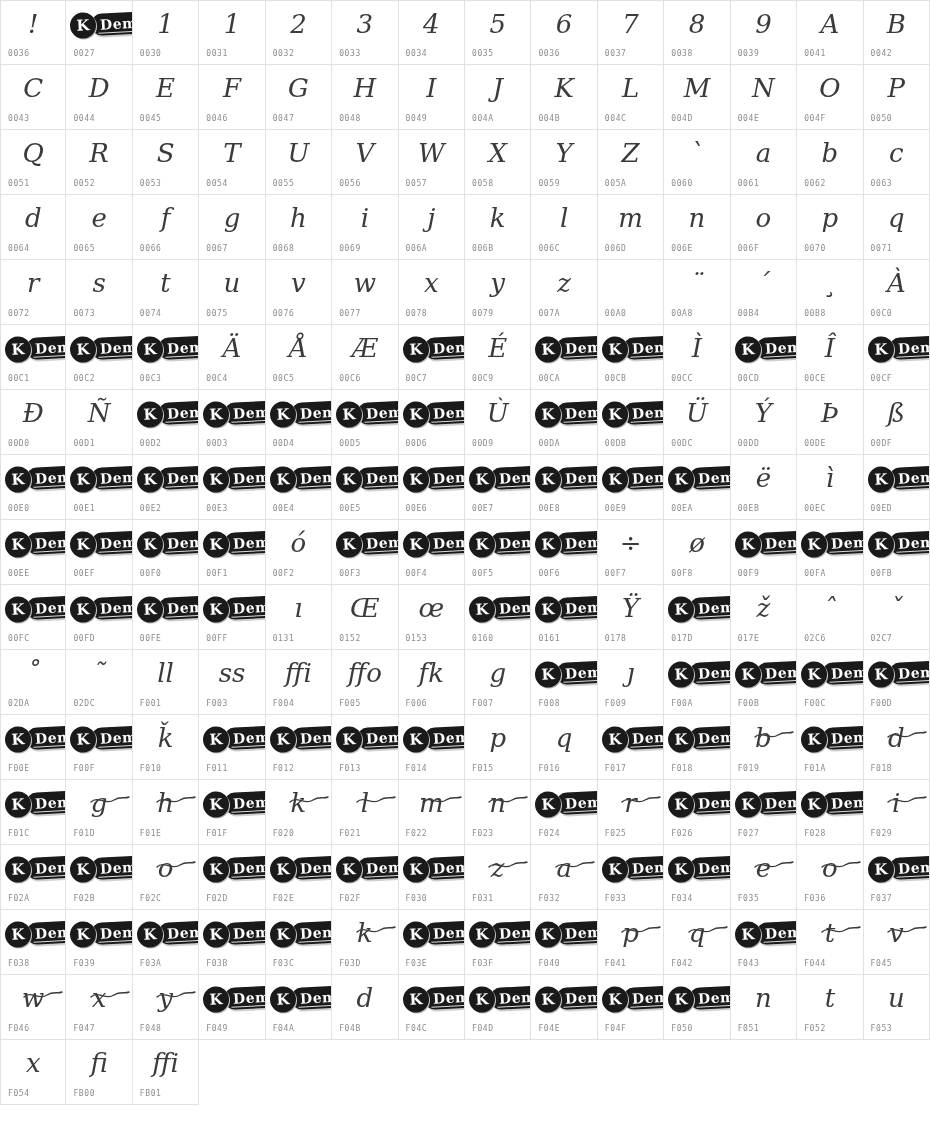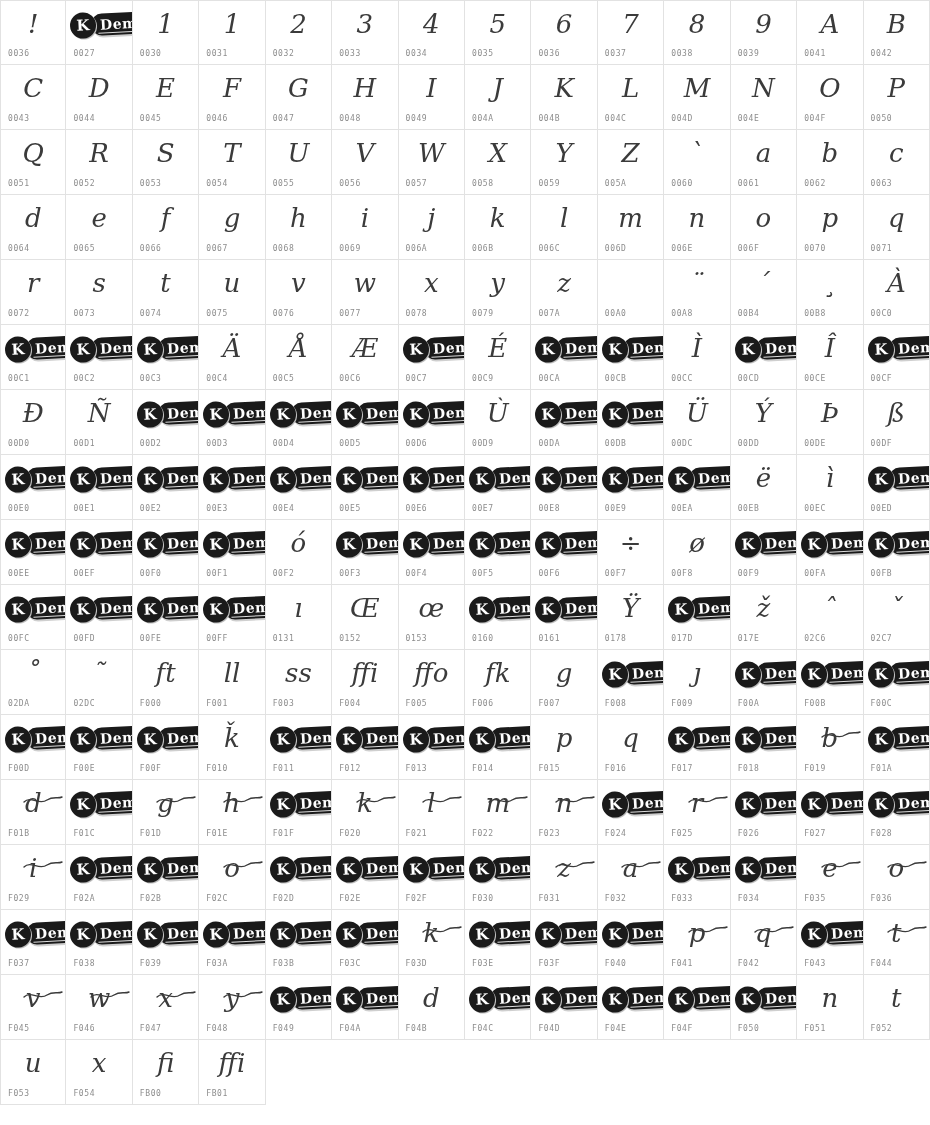--- a/index.html
+++ b/index.html
@@ -936,24 +936,20 @@
     </div>
     <div class="cell">
       <div class="glyph">˚</div>
       <div class="code">02DA</div>
     </div>
     <div class="cell">
       <div class="glyph">˜</div>
       <div class="code">02DC</div>
     </div>
     <div class="cell">
-      <div class="glyph">ft</div>
-      <div class="code">F000</div>
-    </div>
-    <div class="cell">
       <div class="glyph">ll</div>
       <div class="code">F001</div>
     </div>
     <div class="cell">
       <div class="glyph">ss</div>
       <div class="code">F003</div>
     </div>
     <div class="cell">
       <div class="glyph">ffi</div>
       <div class="code">F004</div>

